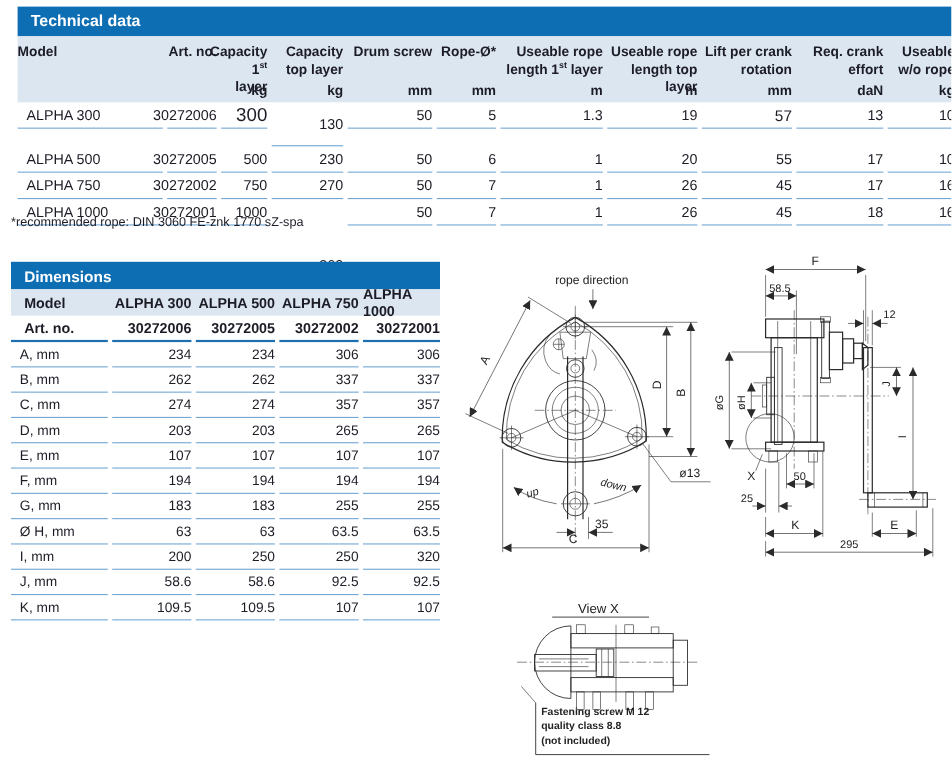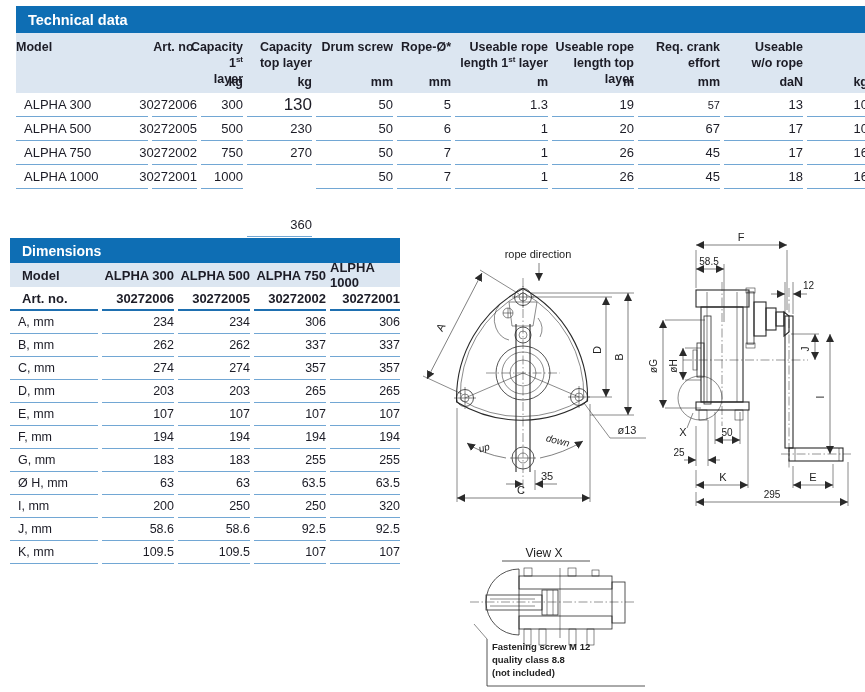--- a/index.html
+++ b/index.html
@@ -84,20 +84,24 @@
           </div>
         <div class="th">
             <span>Useable rope</span>
             <span><span>length 1</span><sup>st</sup><span> layer</span></span>
           </div>
         <div class="th">
             <span>Useable rope</span>
             <span>length top layer</span>
           </div>
         <div class="th">
+            <span>Lift per crank</span>
+            <span>rotation</span>
+          </div>
+        <div class="th">
             <span>Req. crank</span>
             <span>effort</span>
           </div>
         <div class="th">
             <span>Useable</span>
             <span>w/o rope</span>
           </div>
       </div>
       <div class="tech-grid">
         <div class="tu"></div>
@@ -110,40 +114,40 @@
         <div class="tu">m</div>
         <div class="tu">mm</div>
         <div class="tu">daN</div>
         <div class="tu">kg</div>
       </div>
     </div>
     <div id="tech-body">
         <div class="tech-grid drow">
           <div class="td left" style="height: 24px; font-size: 13px;">ALPHA 300</div>
           <div class="td" style="height: 24px; font-size: 13px;">30272006</div>
-          <div class="td" style="height: 24px; font-size: 13px;">300</div>
-          <div class="td" style="height: 24px; font-size: 17px;">130</div>
+          <div class="td" style="height: 24px; font-size: 17px;">300</div>
+          <div class="td" style="height: 40px; font-size: 13px;">130</div>
           <div class="td" style="height: 24px; font-size: 13px;">50</div>
           <div class="td" style="height: 24px; font-size: 13px;">5</div>
           <div class="td" style="height: 24px; font-size: 13px;">1.3</div>
           <div class="td" style="height: 24px; font-size: 13px;">19</div>
-          <div class="td" style="height: 24px; font-size: 11px;">57</div>
+          <div class="td" style="height: 24px; font-size: 14px;">57</div>
           <div class="td" style="height: 24px; font-size: 13px;">13</div>
           <div class="td" style="height: 24px; font-size: 13px;">10</div>
         </div>
         <div class="tech-grid drow">
           <div class="td left" style="height: 24px; font-size: 13px;">ALPHA 500</div>
           <div class="td" style="height: 24px; font-size: 13px;">30272005</div>
           <div class="td" style="height: 24px; font-size: 13px;">500</div>
           <div class="td" style="height: 24px; font-size: 13px;">230</div>
           <div class="td" style="height: 24px; font-size: 13px;">50</div>
           <div class="td" style="height: 24px; font-size: 13px;">6</div>
           <div class="td" style="height: 24px; font-size: 13px;">1</div>
           <div class="td" style="height: 24px; font-size: 13px;">20</div>
-          <div class="td" style="height: 24px; font-size: 13px;">67</div>
+          <div class="td" style="height: 24px; font-size: 13px;">55</div>
           <div class="td" style="height: 24px; font-size: 13px;">17</div>
           <div class="td" style="height: 24px; font-size: 13px;">10</div>
         </div>
         <div class="tech-grid drow">
           <div class="td left" style="height: 24px; font-size: 13px;">ALPHA 750</div>
           <div class="td" style="height: 24px; font-size: 13px;">30272002</div>
           <div class="td" style="height: 24px; font-size: 13px;">750</div>
           <div class="td" style="height: 24px; font-size: 13px;">270</div>
           <div class="td" style="height: 24px; font-size: 13px;">50</div>
           <div class="td" style="height: 24px; font-size: 13px;">7</div>
@@ -161,20 +165,21 @@
           <div class="td" style="height: 24px; font-size: 13px;">50</div>
           <div class="td" style="height: 24px; font-size: 13px;">7</div>
           <div class="td" style="height: 24px; font-size: 13px;">1</div>
           <div class="td" style="height: 24px; font-size: 13px;">26</div>
           <div class="td" style="height: 24px; font-size: 13px;">45</div>
           <div class="td" style="height: 24px; font-size: 13px;">18</div>
           <div class="td" style="height: 24px; font-size: 13px;">16</div>
         </div>
       </div>
   </div>
+  <div class="footnote">*recommended rope: DIN 3060 FE-znk 1770 sZ-spa</div>
 
   <div id="dims">
     <div class="bluebar">
       <span>Dimensions</span>
     </div>
     <div class="dims-grid mrow">
       <div class="td left">Model</div>
       <div class="td">ALPHA 300</div>
       <div class="td">ALPHA 500</div>
       <div class="td">ALPHA 750</div>

